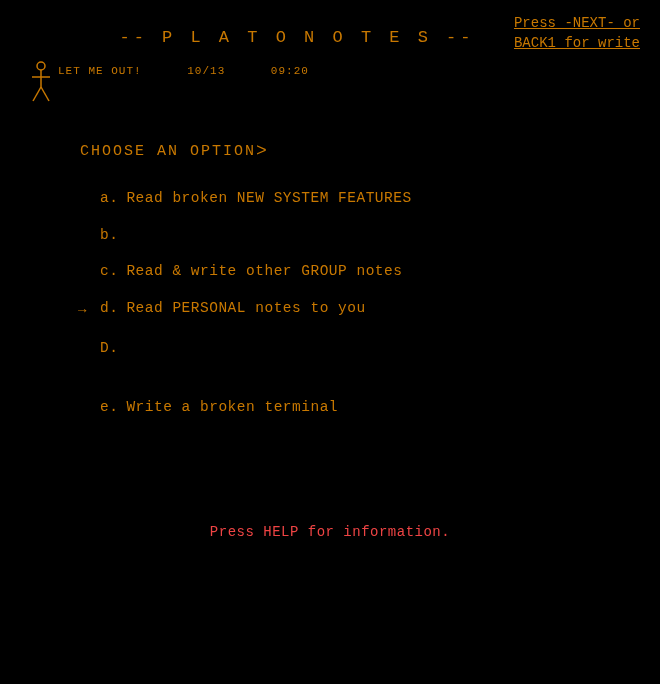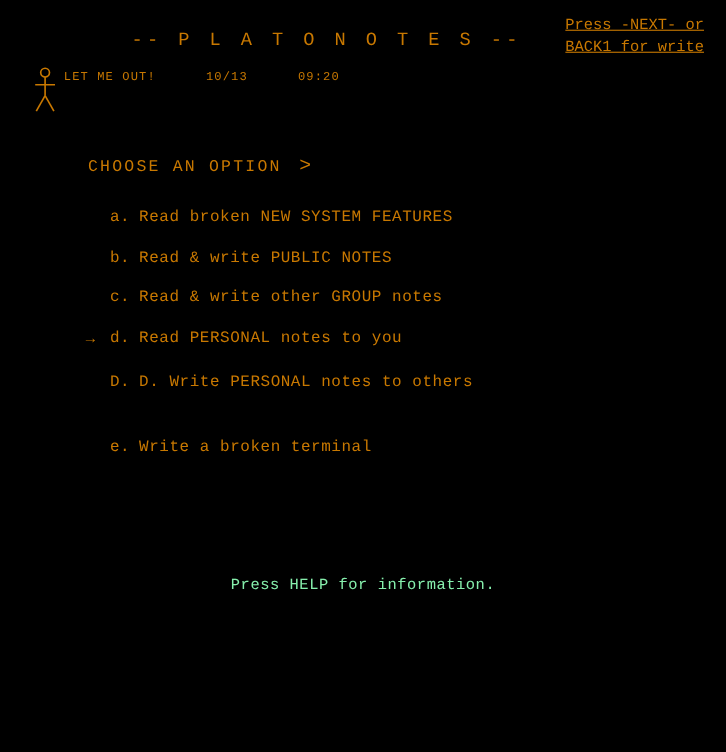--- a/index.html
+++ b/index.html
@@ -82,21 +82,21 @@
       margin-top: 36px;
       margin-left: 60px;
     }
 
     .choose-label {
       font-size: 15px;
       color: #c87800;
       letter-spacing: 2px;
       display: flex;
       align-items: center;
-      gap: 16px;
+      gap: 0;
     }
 
     .chevron {
       font-size: 18px;
     }
 
     .options-list {
       margin-top: 30px;
       margin-left: 80px;
       display: flex;
@@ -138,21 +138,21 @@
       font-size: 14px;
     }
 
     .footer {
       position: absolute;
       bottom: 20px;
       left: 0;
       right: 0;
       text-align: center;
       font-size: 14px;
-      color: #86efac;
+      color: #ef4444;
       letter-spacing: 0.5px;
     }
   </style>
 </head>
 <body>
 
 <div class="screen">
 
   <div class="header-area">
     <div style="flex:0 0 60px;"></div>
@@ -197,37 +197,35 @@
 
   <div class="options-list">
 
     <div class="option-item">
       <span style="margin-right:8px;">a.</span>
       <span>Read broken NEW SYSTEM FEATURES</span>
     </div>
 
     <div class="option-item">
       <span style="margin-right:8px;">b.</span>
-      <span>Read &amp; write PUBLIC NOTES</span>
     </div>
 
     <div class="option-item">
       <span style="margin-right:8px;">c.</span>
       <span>Read &amp; write other GROUP notes</span>
     </div>
 
     <div class="option-group">
       <span class="option-arrow">→</span>
       <div class="option-item">
         <span style="margin-right:8px;">d.</span>
         <span>Read PERSONAL notes to you</span>
       </div>
       <div class="option-item">
         <span style="margin-right:8px;">D.</span>
-        <span>D.  Write PERSONAL notes to others</span>
       </div>
     </div>
 
     <div class="option-item">
       <span style="margin-right:8px;">e.</span>
       <span>Write a broken terminal</span>
     </div>
 
   </div>
 

